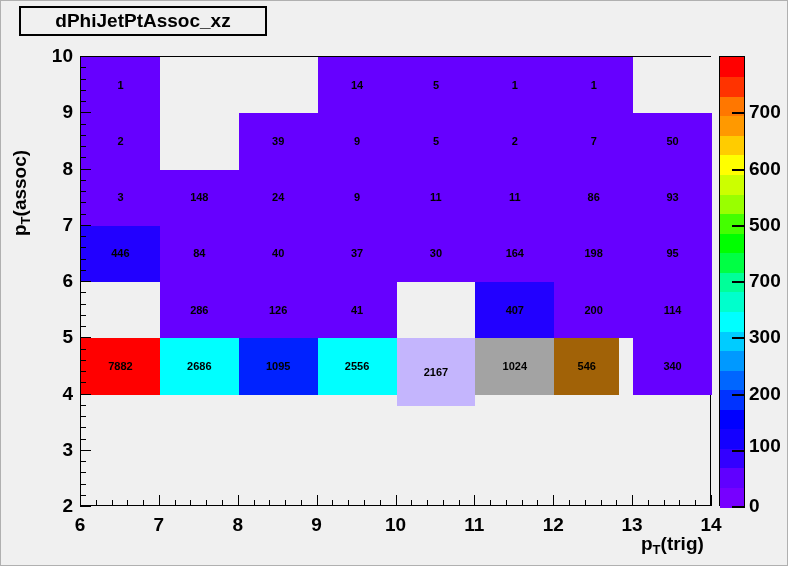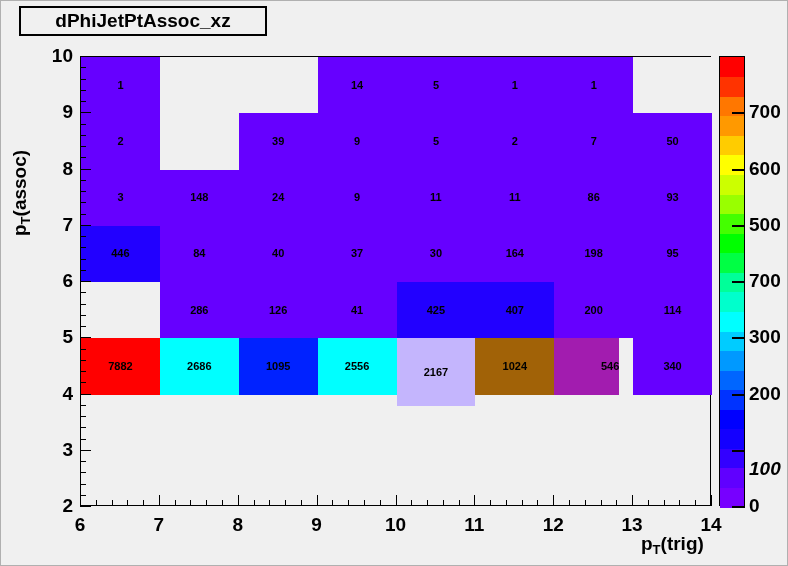--- a/index.html
+++ b/index.html
@@ -247,23 +247,20 @@
         </div>
         <div class="cell" style="left: 78.875px; top: 225px; width: 78.875px; height: 56.25px; background: rgb(102, 0, 255);">
           <span class="cell-label">286</span>
         </div>
         <div class="cell" style="left: 157.75px; top: 225px; width: 78.875px; height: 56.25px; background: rgb(102, 0, 255);">
           <span class="cell-label">126</span>
         </div>
         <div class="cell" style="left: 236.625px; top: 225px; width: 78.875px; height: 56.25px; background: rgb(102, 0, 255);">
           <span class="cell-label">41</span>
         </div>
-        <div class="cell" style="left: 315.5px; top: 225px; width: 78.875px; height: 56.25px; background: rgb(34, 0, 255);">
-          <span class="cell-label">425</span>
-        </div>
         <div class="cell" style="left: 394.375px; top: 225px; width: 78.875px; height: 56.25px; background: rgb(34, 0, 255);">
           <span class="cell-label">407</span>
         </div>
         <div class="cell" style="left: 473.25px; top: 225px; width: 78.875px; height: 56.25px; background: rgb(102, 0, 255);">
           <span class="cell-label">200</span>
         </div>
         <div class="cell" style="left: 552.125px; top: 225px; width: 78.875px; height: 56.25px; background: rgb(102, 0, 255);">
           <span class="cell-label">114</span>
         </div>
         <div class="cell" style="left: 0px; top: 281.25px; width: 78.875px; height: 56.25px; background: rgb(255, 0, 0);">
@@ -274,24 +271,24 @@
         </div>
         <div class="cell" style="left: 157.75px; top: 281.25px; width: 78.875px; height: 56.25px; background: rgb(0, 34, 255);">
           <span class="cell-label">1095</span>
         </div>
         <div class="cell" style="left: 236.625px; top: 281.25px; width: 78.875px; height: 56.25px; background: rgb(0, 255, 255);">
           <span class="cell-label">2556</span>
         </div>
         <div class="cell" style="left: 315.5px; top: 281.25px; width: 78.875px; height: 68px; background: #c4b5fd;">
           <span class="cell-label">2167</span>
         </div>
-        <div class="cell" style="left: 394.375px; top: 281.25px; width: 78.875px; height: 56.25px; background: #a16207;">
+        <div class="cell" style="left: 394.375px; top: 281.25px; width: 78.875px; height: 56.25px; background: #a3a3a3;">
           <span class="cell-label">1024</span>
         </div>
-        <div class="cell" style="left: 473.25px; top: 281.25px; width: 65px; height: 56.25px; background: #a21caf; justify-content: flex-end;">
+        <div class="cell" style="left: 473.25px; top: 281.25px; width: 65px; height: 56.25px; background: #a16207;">
           <span class="cell-label">546</span>
         </div>
         <div class="cell" style="left: 552.125px; top: 281.25px; width: 78.875px; height: 56.25px; background: rgb(102, 0, 255);">
           <span class="cell-label">340</span>
         </div>
       </div>
   </div>
 
   <div id="axis-layer">
       <div class="tick" style="left: 79px; top: 494px; width: 1px; height: 11px;"></div>
@@ -418,21 +415,21 @@
       <div class="pal-band" style="background: rgb(255, 204, 0); top: 78.2609px; height: 20.1652px;"></div>
       <div class="pal-band" style="background: rgb(255, 153, 0); top: 58.6957px; height: 20.1652px;"></div>
       <div class="pal-band" style="background: rgb(255, 119, 0); top: 39.1304px; height: 20.1652px;"></div>
       <div class="pal-band" style="background: rgb(255, 51, 0); top: 19.5652px; height: 20.1652px;"></div>
       <div class="pal-band" style="background: rgb(255, 0, 0); top: 0px; height: 20.1652px;"></div>
     </div>
   <div id="palette-ticks">
       <div class="pal-tick" style="top: 505px;"></div>
       <div class="pal-label" style="top: 505px;">0</div>
       <div class="pal-tick" style="top: 448.75px;"></div>
-      <div class="pal-label" style="top: 468px; font-style: italic;">100</div>
+      <div class="pal-label" style="top: 445px;">100</div>
       <div class="pal-tick" style="top: 392.5px;"></div>
       <div class="pal-label" style="top: 392.5px;">200</div>
       <div class="pal-tick" style="top: 336.25px;"></div>
       <div class="pal-label" style="top: 336.25px;">300</div>
       <div class="pal-tick" style="top: 280px;"></div>
       <div class="pal-label" style="top: 280px;">700</div>
       <div class="pal-tick" style="top: 223.75px;"></div>
       <div class="pal-label" style="top: 223.75px;">500</div>
       <div class="pal-tick" style="top: 167.5px;"></div>
       <div class="pal-label" style="top: 167.5px;">600</div>

